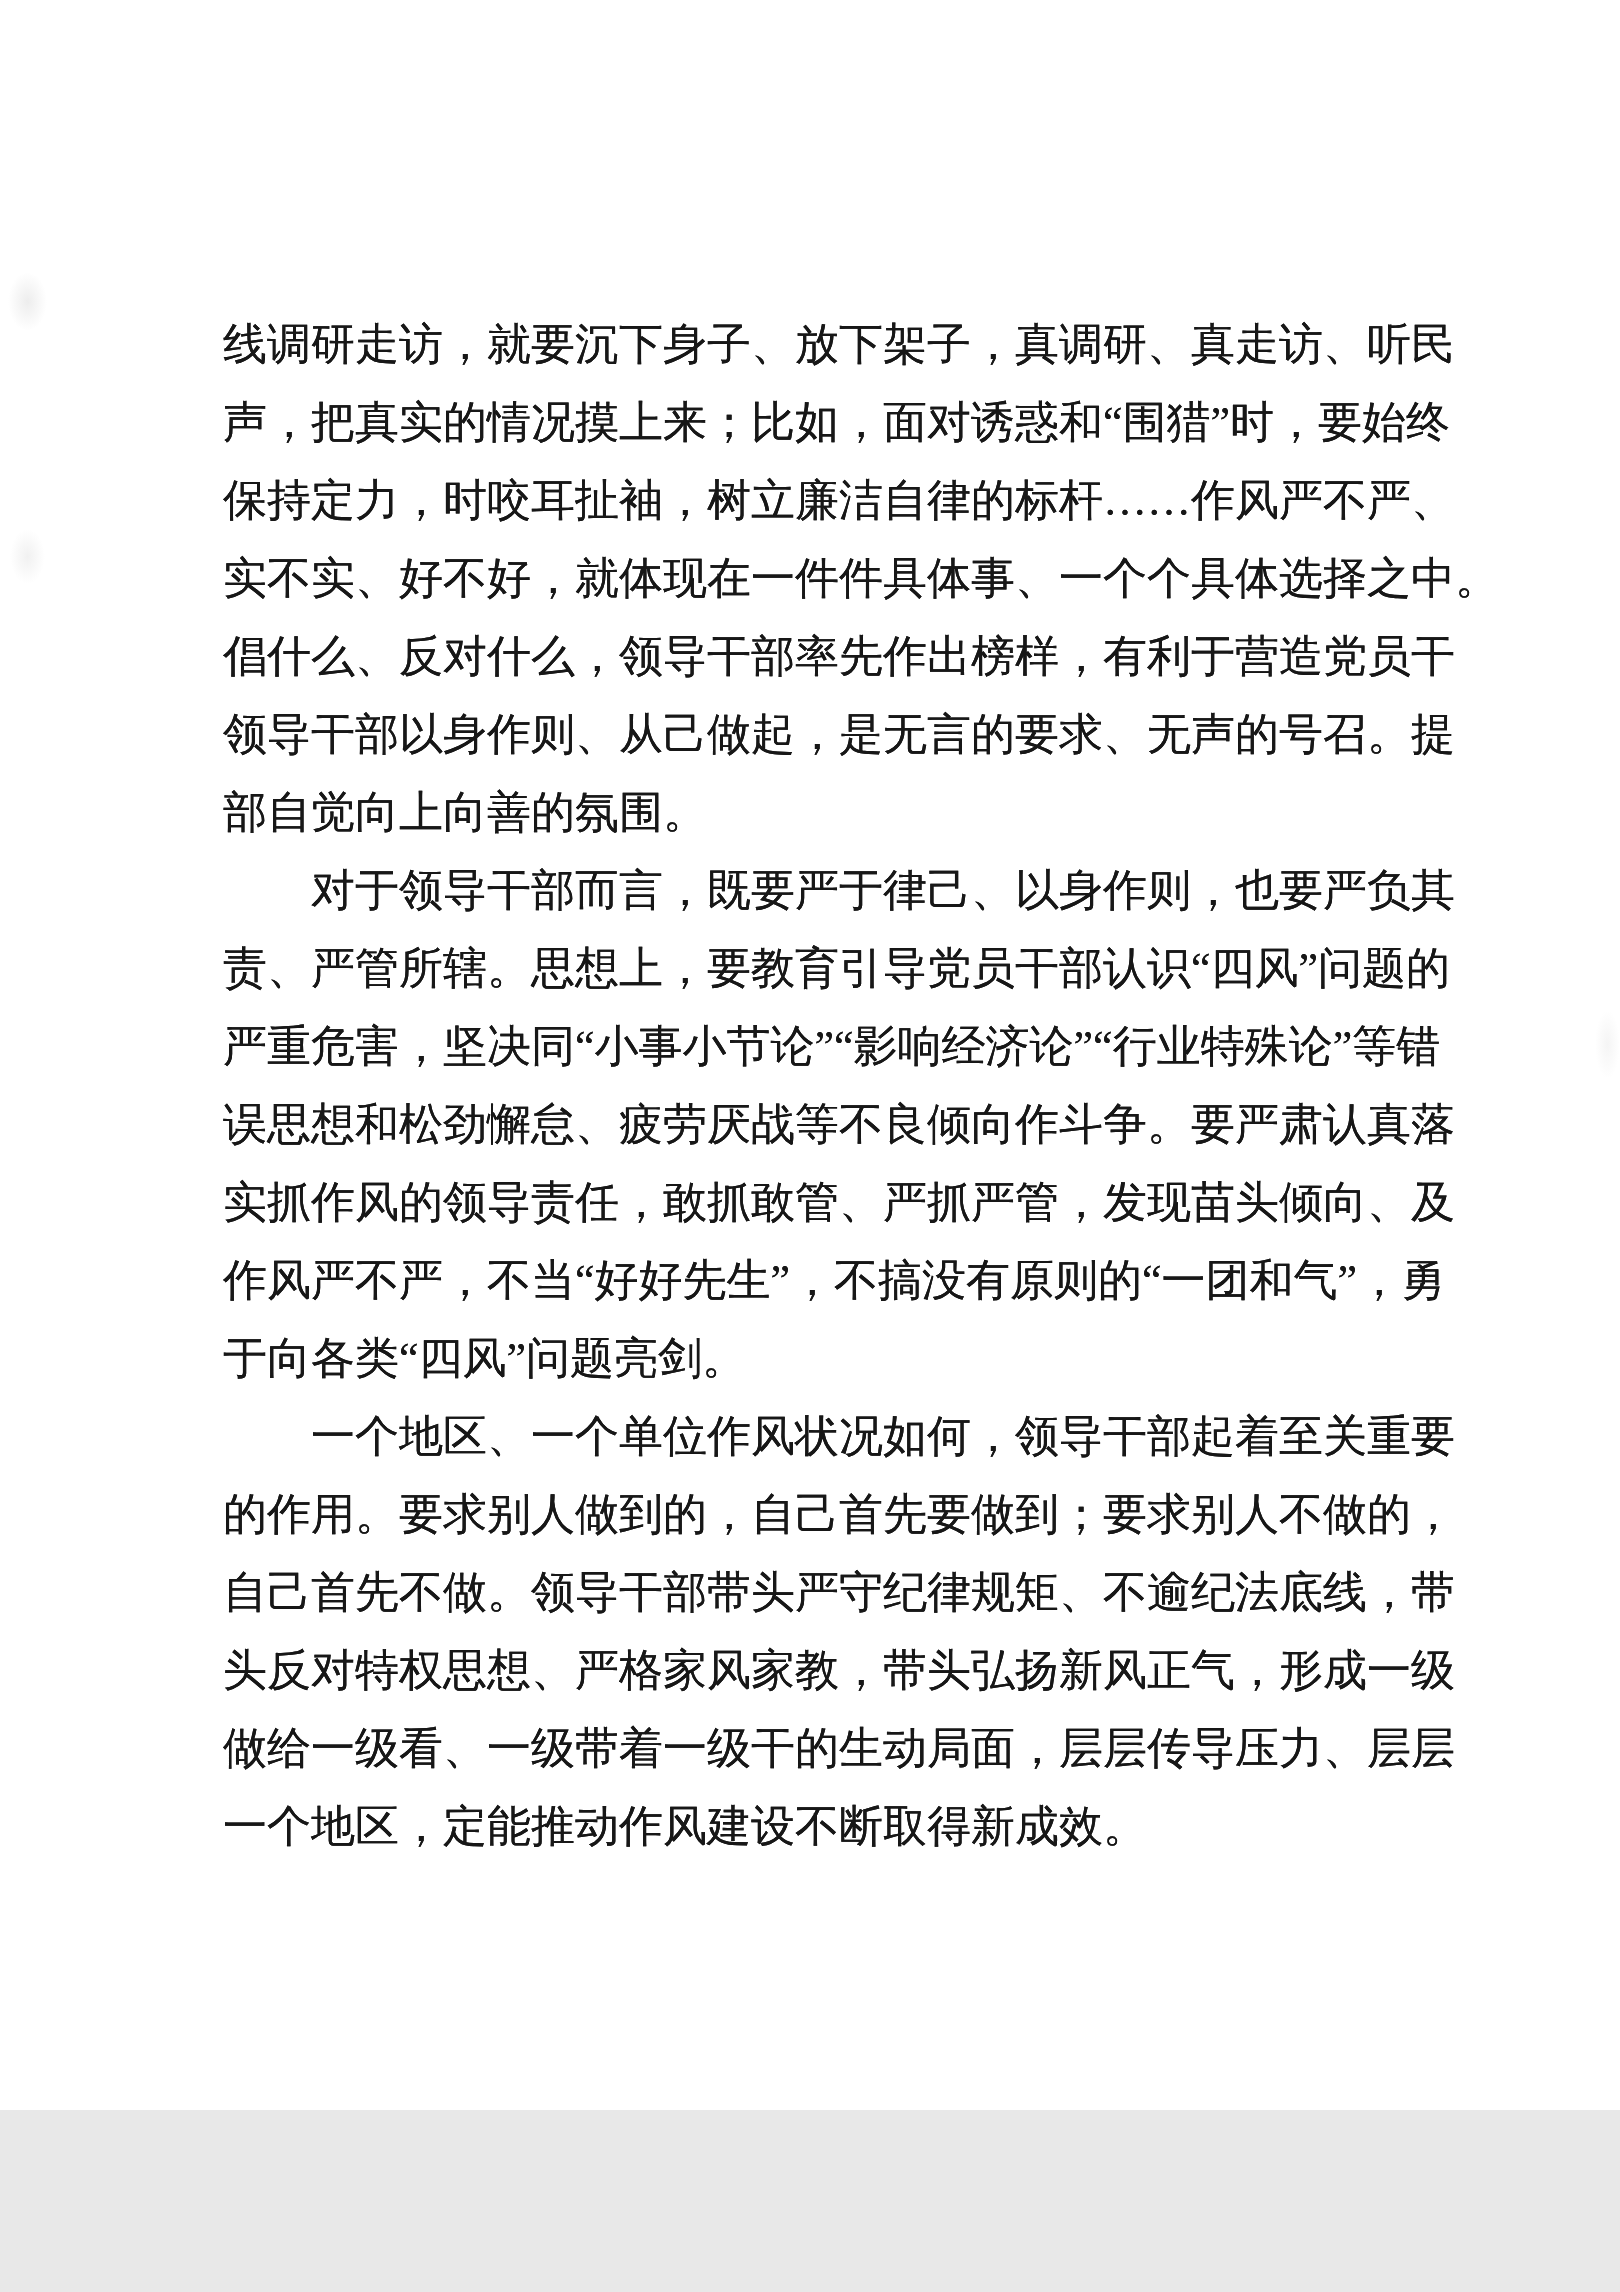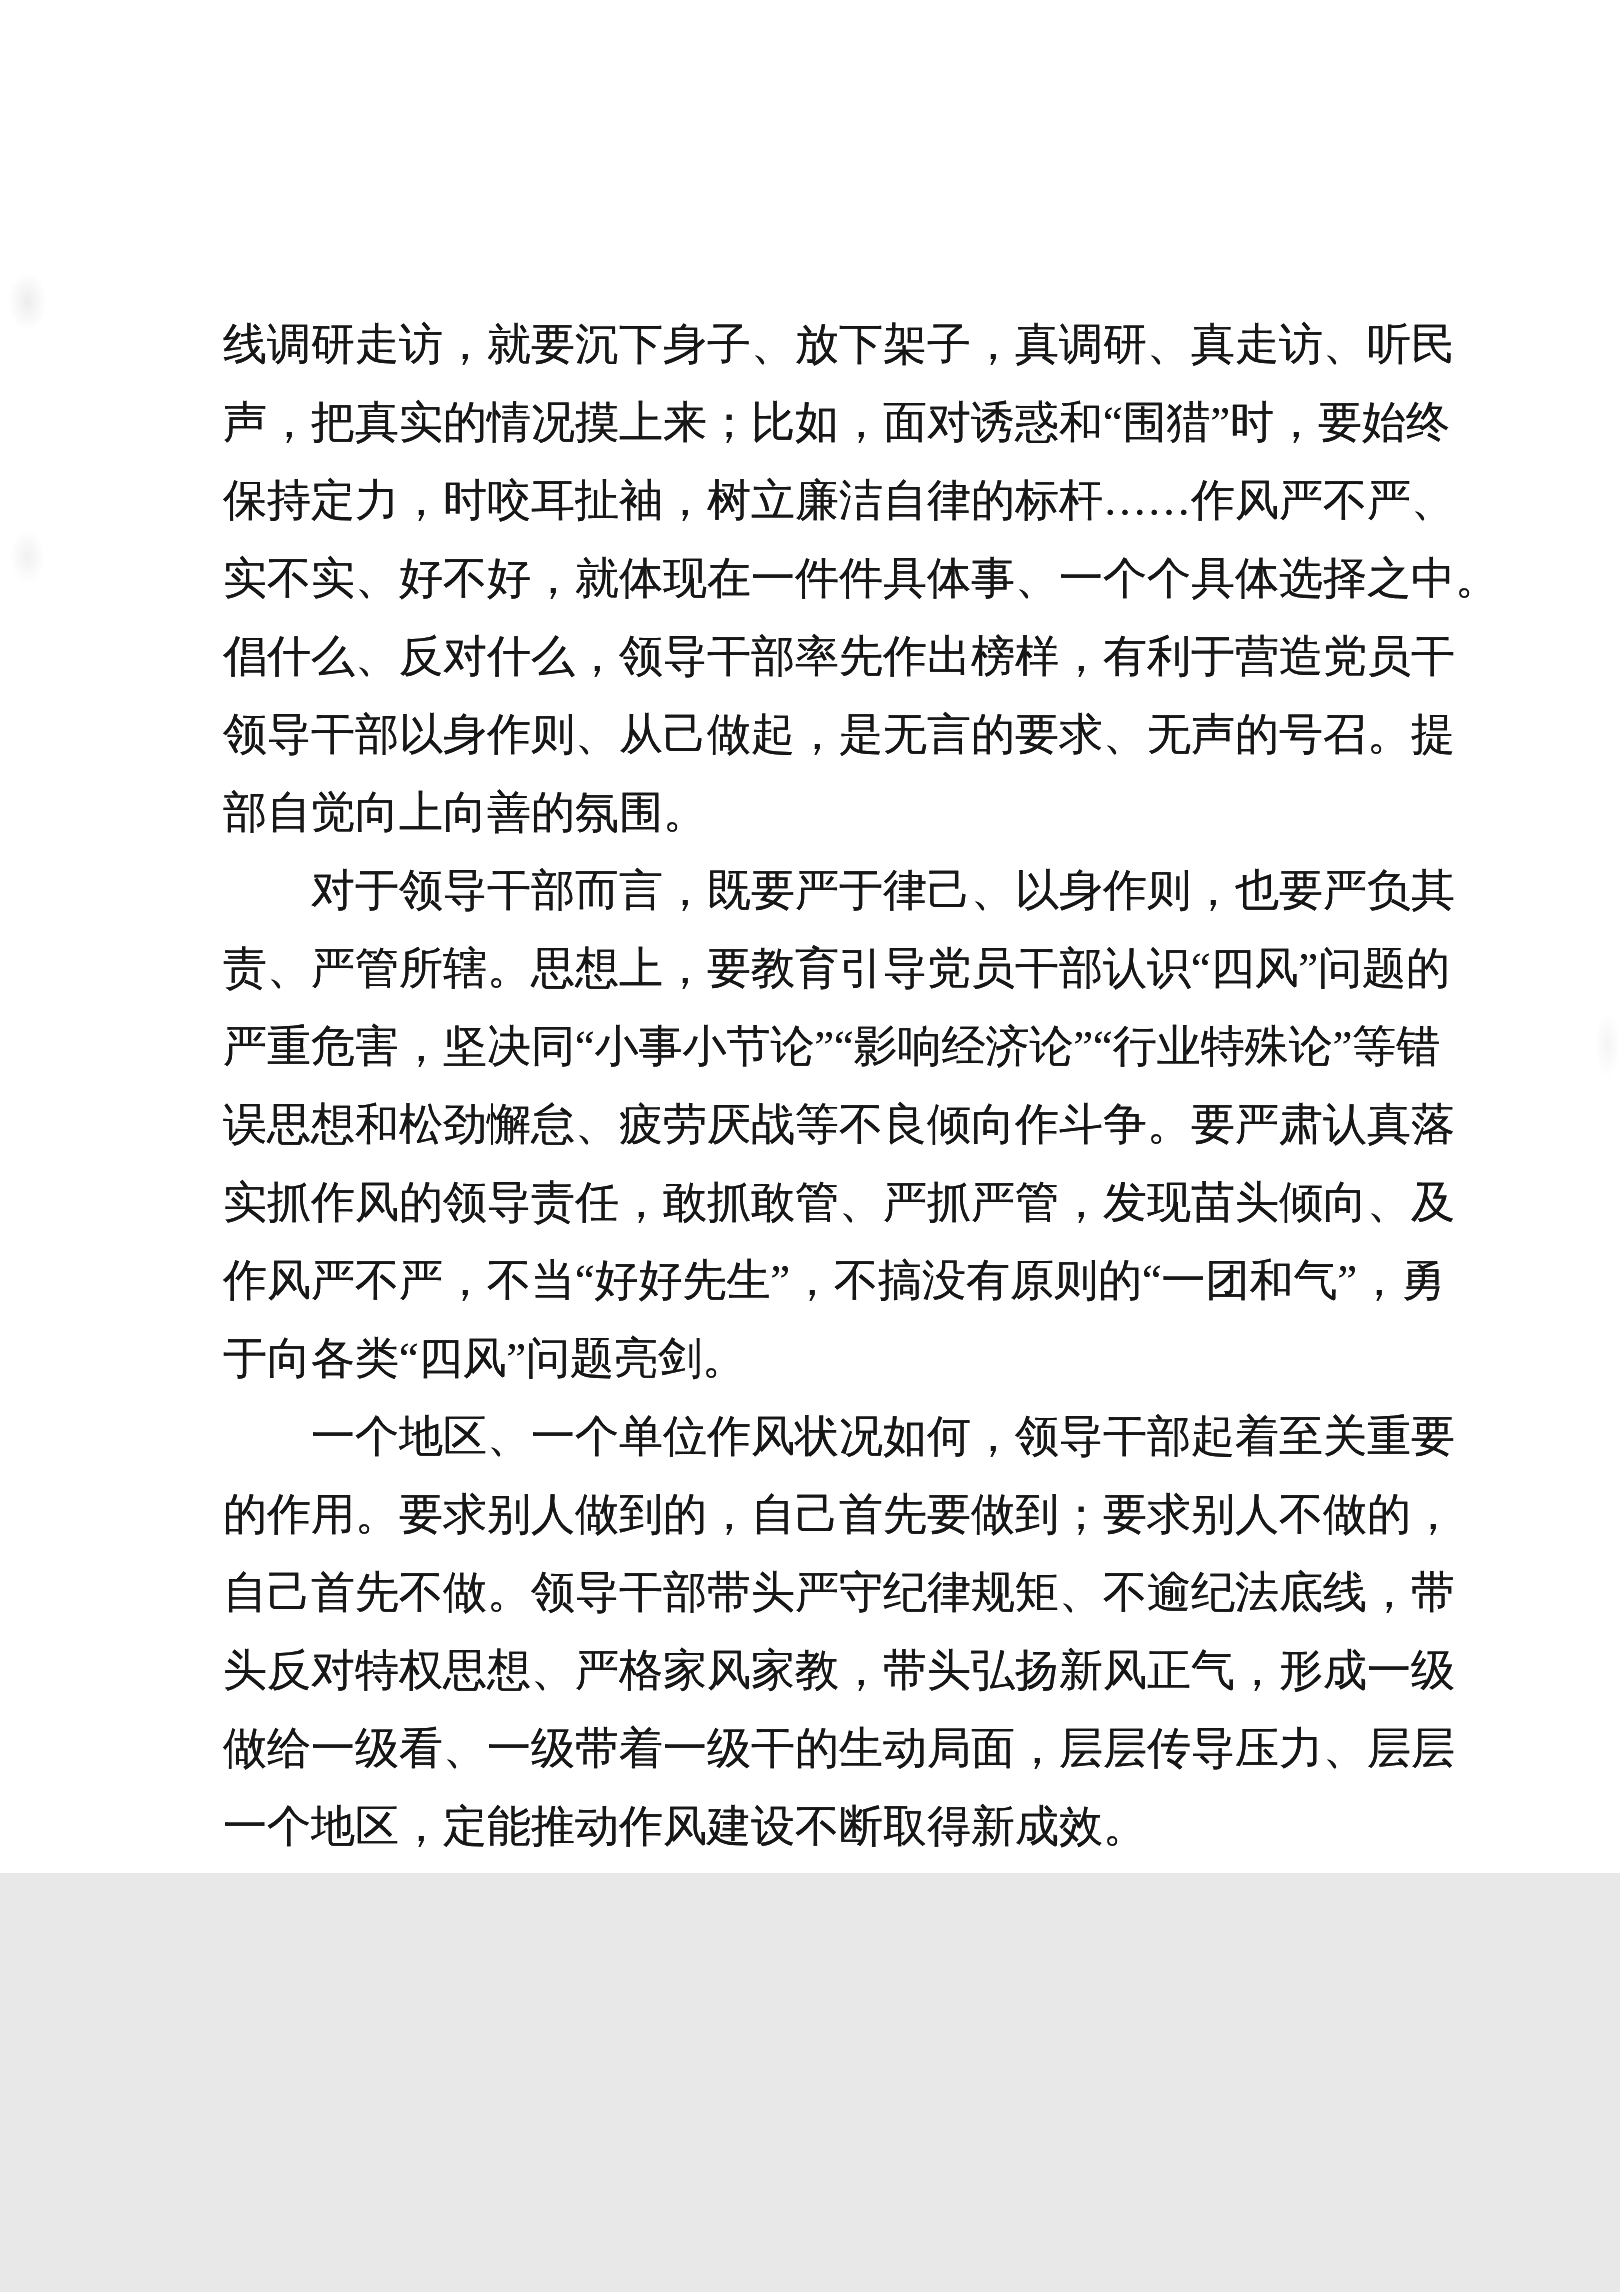--- a/index.html
+++ b/index.html
@@ -1,20 +1,20 @@
 <!DOCTYPE html>
 <html lang="zh"><head>
 <meta charset="utf-8">
 <title>Scanned Document</title>
 <style>
   html, body { margin: 0; padding: 0; background: #e8e8e8; }
   .page {
     position: relative;
     width: 1620px;
-    height: 1873px;
+    height: 2110px;
     margin: 0 auto;
     background: #ffffff;
     overflow: hidden;
     font-family: "Liberation Serif", "DejaVu Serif", serif;
   }
 
   
   .scan-artifact {
     position: absolute;
     pointer-events: none;

